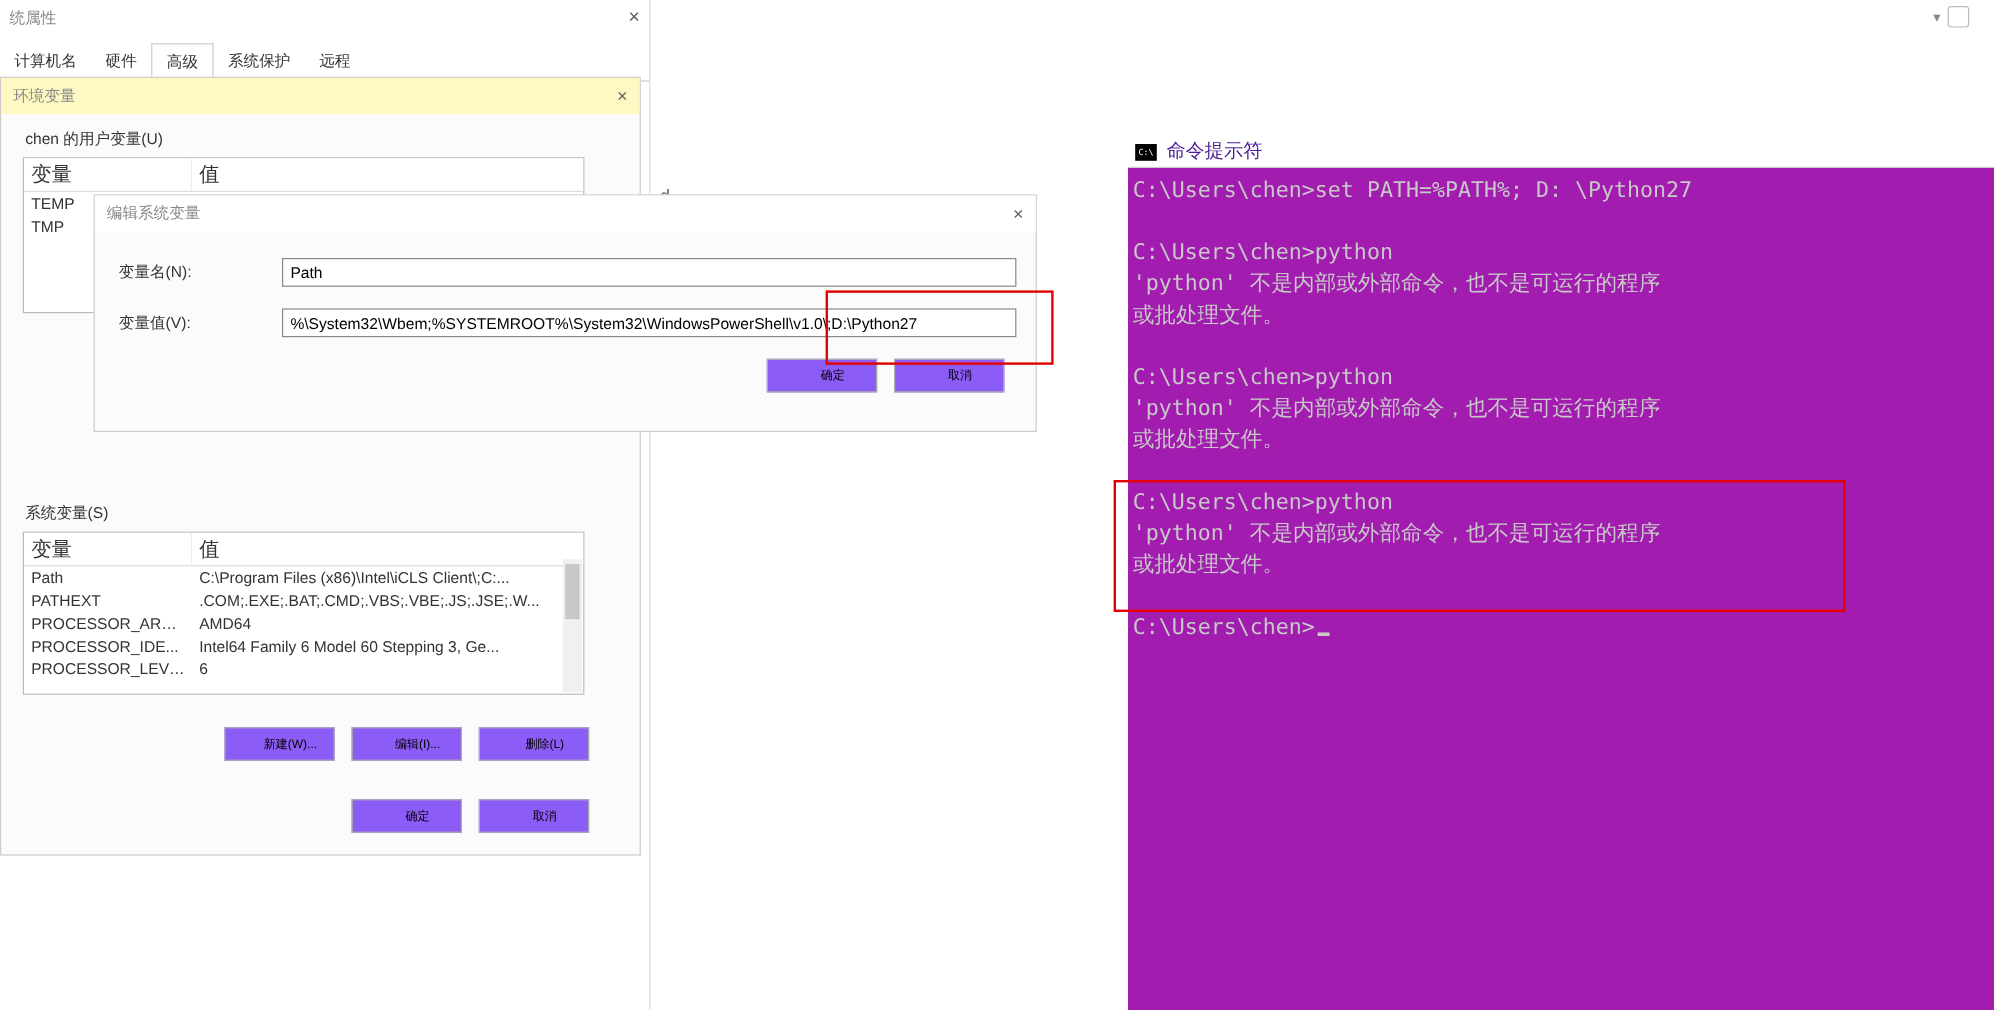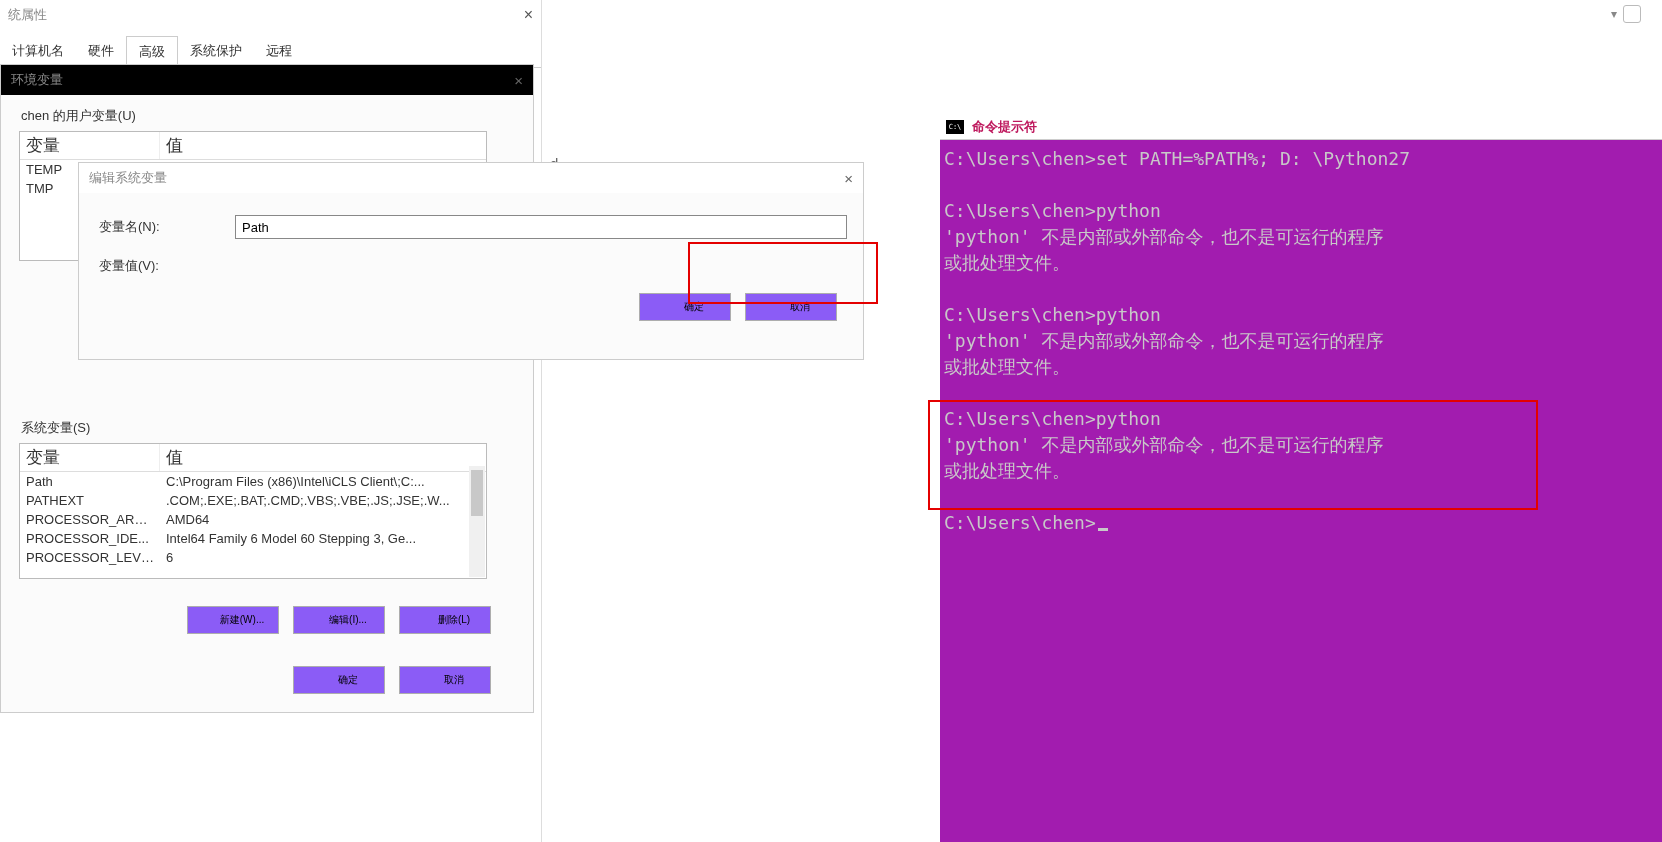--- a/index.html
+++ b/index.html
@@ -65,21 +65,21 @@
     width: 534px;
     background: #fbfbfb;
     border: 1px solid #ccc;
     padding-bottom: 14px;
   }
   .env-titlebar {
     display: flex;
     justify-content: space-between;
     align-items: center;
     padding: 6px 10px;
-    background: #000000;
+    background: #fef9c3;
     color: #888;
     font-size: 13px;
   }
   .env-close { font-size: 15px; color: #666; cursor: pointer; font-family: Arial; }
   .env-body { padding: 6px 18px 4px 18px; }
   .group-label { font-size: 13px; color: #333; margin: 6px 0 6px 2px; }
   .listbox {
     border: 1px solid #bbb;
     background: #fff;
     position: relative;
@@ -226,21 +226,21 @@
     display: inline-flex;
     align-items: center;
     justify-content: center;
   }
   .cmd-icon::after {
     content: "C:\\";
     color: #fff;
     font-size: 7px;
     font-family: Consolas, monospace;
   }
-  .cmd-title { font-size: 13px; color: #be185d; font-weight: bold; }
+  .cmd-title { font-size: 16px; color: #4c1d95; }
   .cmd-body {
     flex: 1;
     background: #a21caf;
     color: #c8c8c8;
     font-family: "NSimSun","SimSun",Consolas,monospace;
     font-size: 18px;
     line-height: 26px;
     padding: 6px 4px;
     white-space: pre-wrap;
     overflow: hidden;
@@ -340,20 +340,21 @@
     <span>编辑系统变量</span>
     <span class="edit-close">×</span>
   </div>
   <div class="edit-body">
     <div class="form-row">
       <span class="form-label">变量名(N):</span>
       <input class="form-input" value="Path" style="">
     </div>
     <div class="form-row">
       <span class="form-label">变量值(V):</span>
+      <input class="form-input" value="%\System32\Wbem;%SYSTEMROOT%\System32\WindowsPowerShell\v1.0\;D:\Python27" style="">
     </div>
     <div class="edit-btns">
       <button class="win-btn">确定</button>
       <button class="win-btn">取消</button>
     </div>
   </div>
 </div>
 
 <div class="red-box" style="left:688px; top:242px; width:190px; height:62px;"></div>
 <div class="red-box" style="left:928px; top:400px; width:610px; height:110px;"></div>

